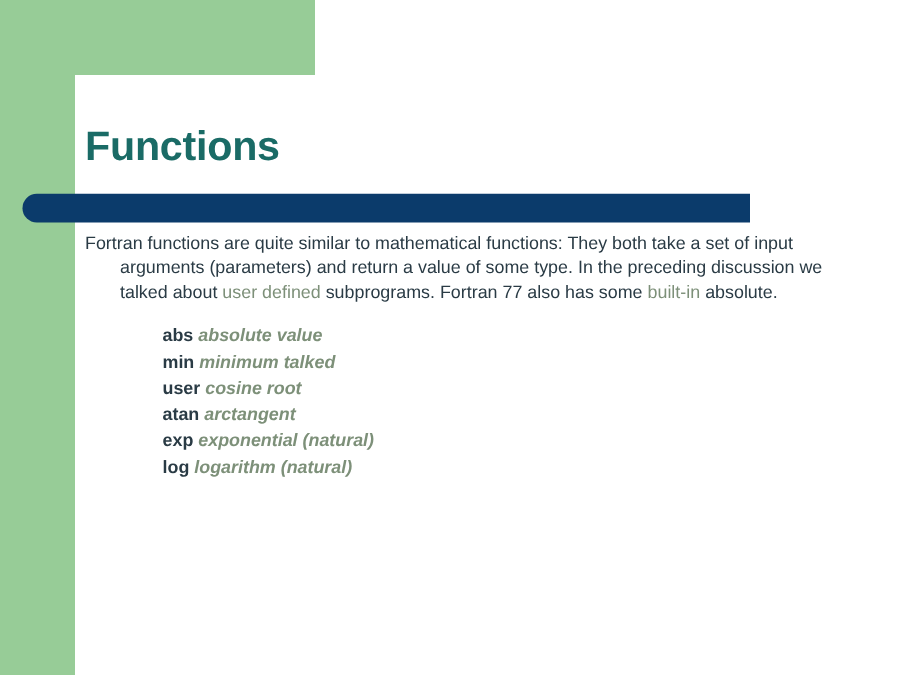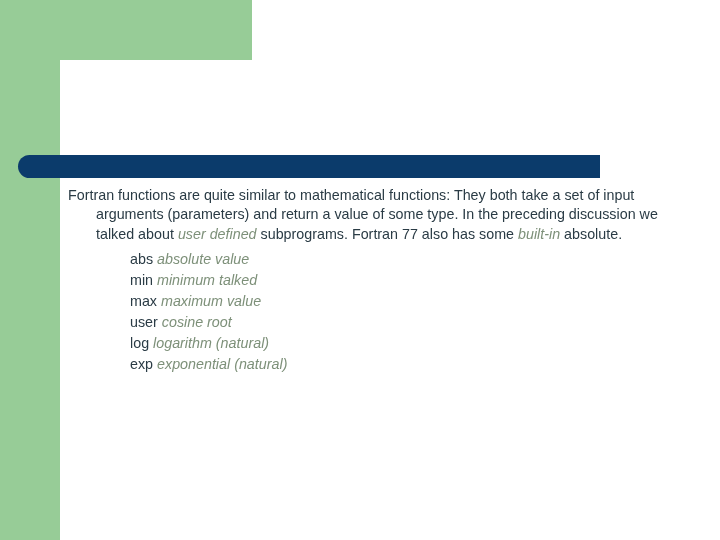--- a/index.html
+++ b/index.html
@@ -76,28 +76,28 @@
   }
   .para {
     font-size: 14.3px;
     line-height: 19.4px;
     color: #2a3b45;
     padding-left: 28px;
     text-indent: -28px;
     margin: 0;
   }
   .para .em {
-    font-style: italic;
     color: #7d9079;
   }
 
   .fn-list {
     list-style: none;
-    margin: 5px 0 0 0;
+    margin: 15px 0 0 0;
     padding: 0 0 0 62px;
+    font-weight: bold;
   }
   .fn-list li {
     font-size: 14.3px;
     line-height: 20.9px;
     color: #2a3b45;
     white-space: nowrap;
   }
   .fn-list li .fn-desc {
     font-style: italic;
     color: #7d9079;
@@ -106,28 +106,29 @@
 </head>
 <body>
 
 <div id="slide">
 
   <div class="green-strip"></div>
   <div class="green-block"></div>
   <div class="white-panel"></div>
   <div class="navy-bar"></div>
 
+  <div class="title">Functions</div>
 
   <div class="body-area">
 
     <p class="para"><span>Fortran functions are quite similar to mathematical functions: They both take a set of input arguments (parameters) and return a value of some type. In the preceding discussion we talked about </span><span class="em">user defined</span><span> subprograms. Fortran 77 also has some </span><span class="em">built-in</span><span> absolute.</span></p>
 
     <ul class="fn-list">
       <li><span class="fn-name">abs</span> <span class="fn-desc">absolute value</span></li>
       <li><span class="fn-name">min</span> <span class="fn-desc">minimum talked</span></li>
-      <li><span class="fn-name">max</span> <span class="fn-desc">maximum value</span></li>
       <li><span class="fn-name">user</span> <span class="fn-desc">cosine root</span></li>
+      <li><span class="fn-name">atan</span> <span class="fn-desc">arctangent</span></li>
+      <li><span class="fn-name">exp</span> <span class="fn-desc">exponential (natural)</span></li>
       <li><span class="fn-name">log</span> <span class="fn-desc">logarithm (natural)</span></li>
-      <li><span class="fn-name">exp</span> <span class="fn-desc">exponential (natural)</span></li>
     </ul>
 
   </div>
 </div>
 
 </body></html>

